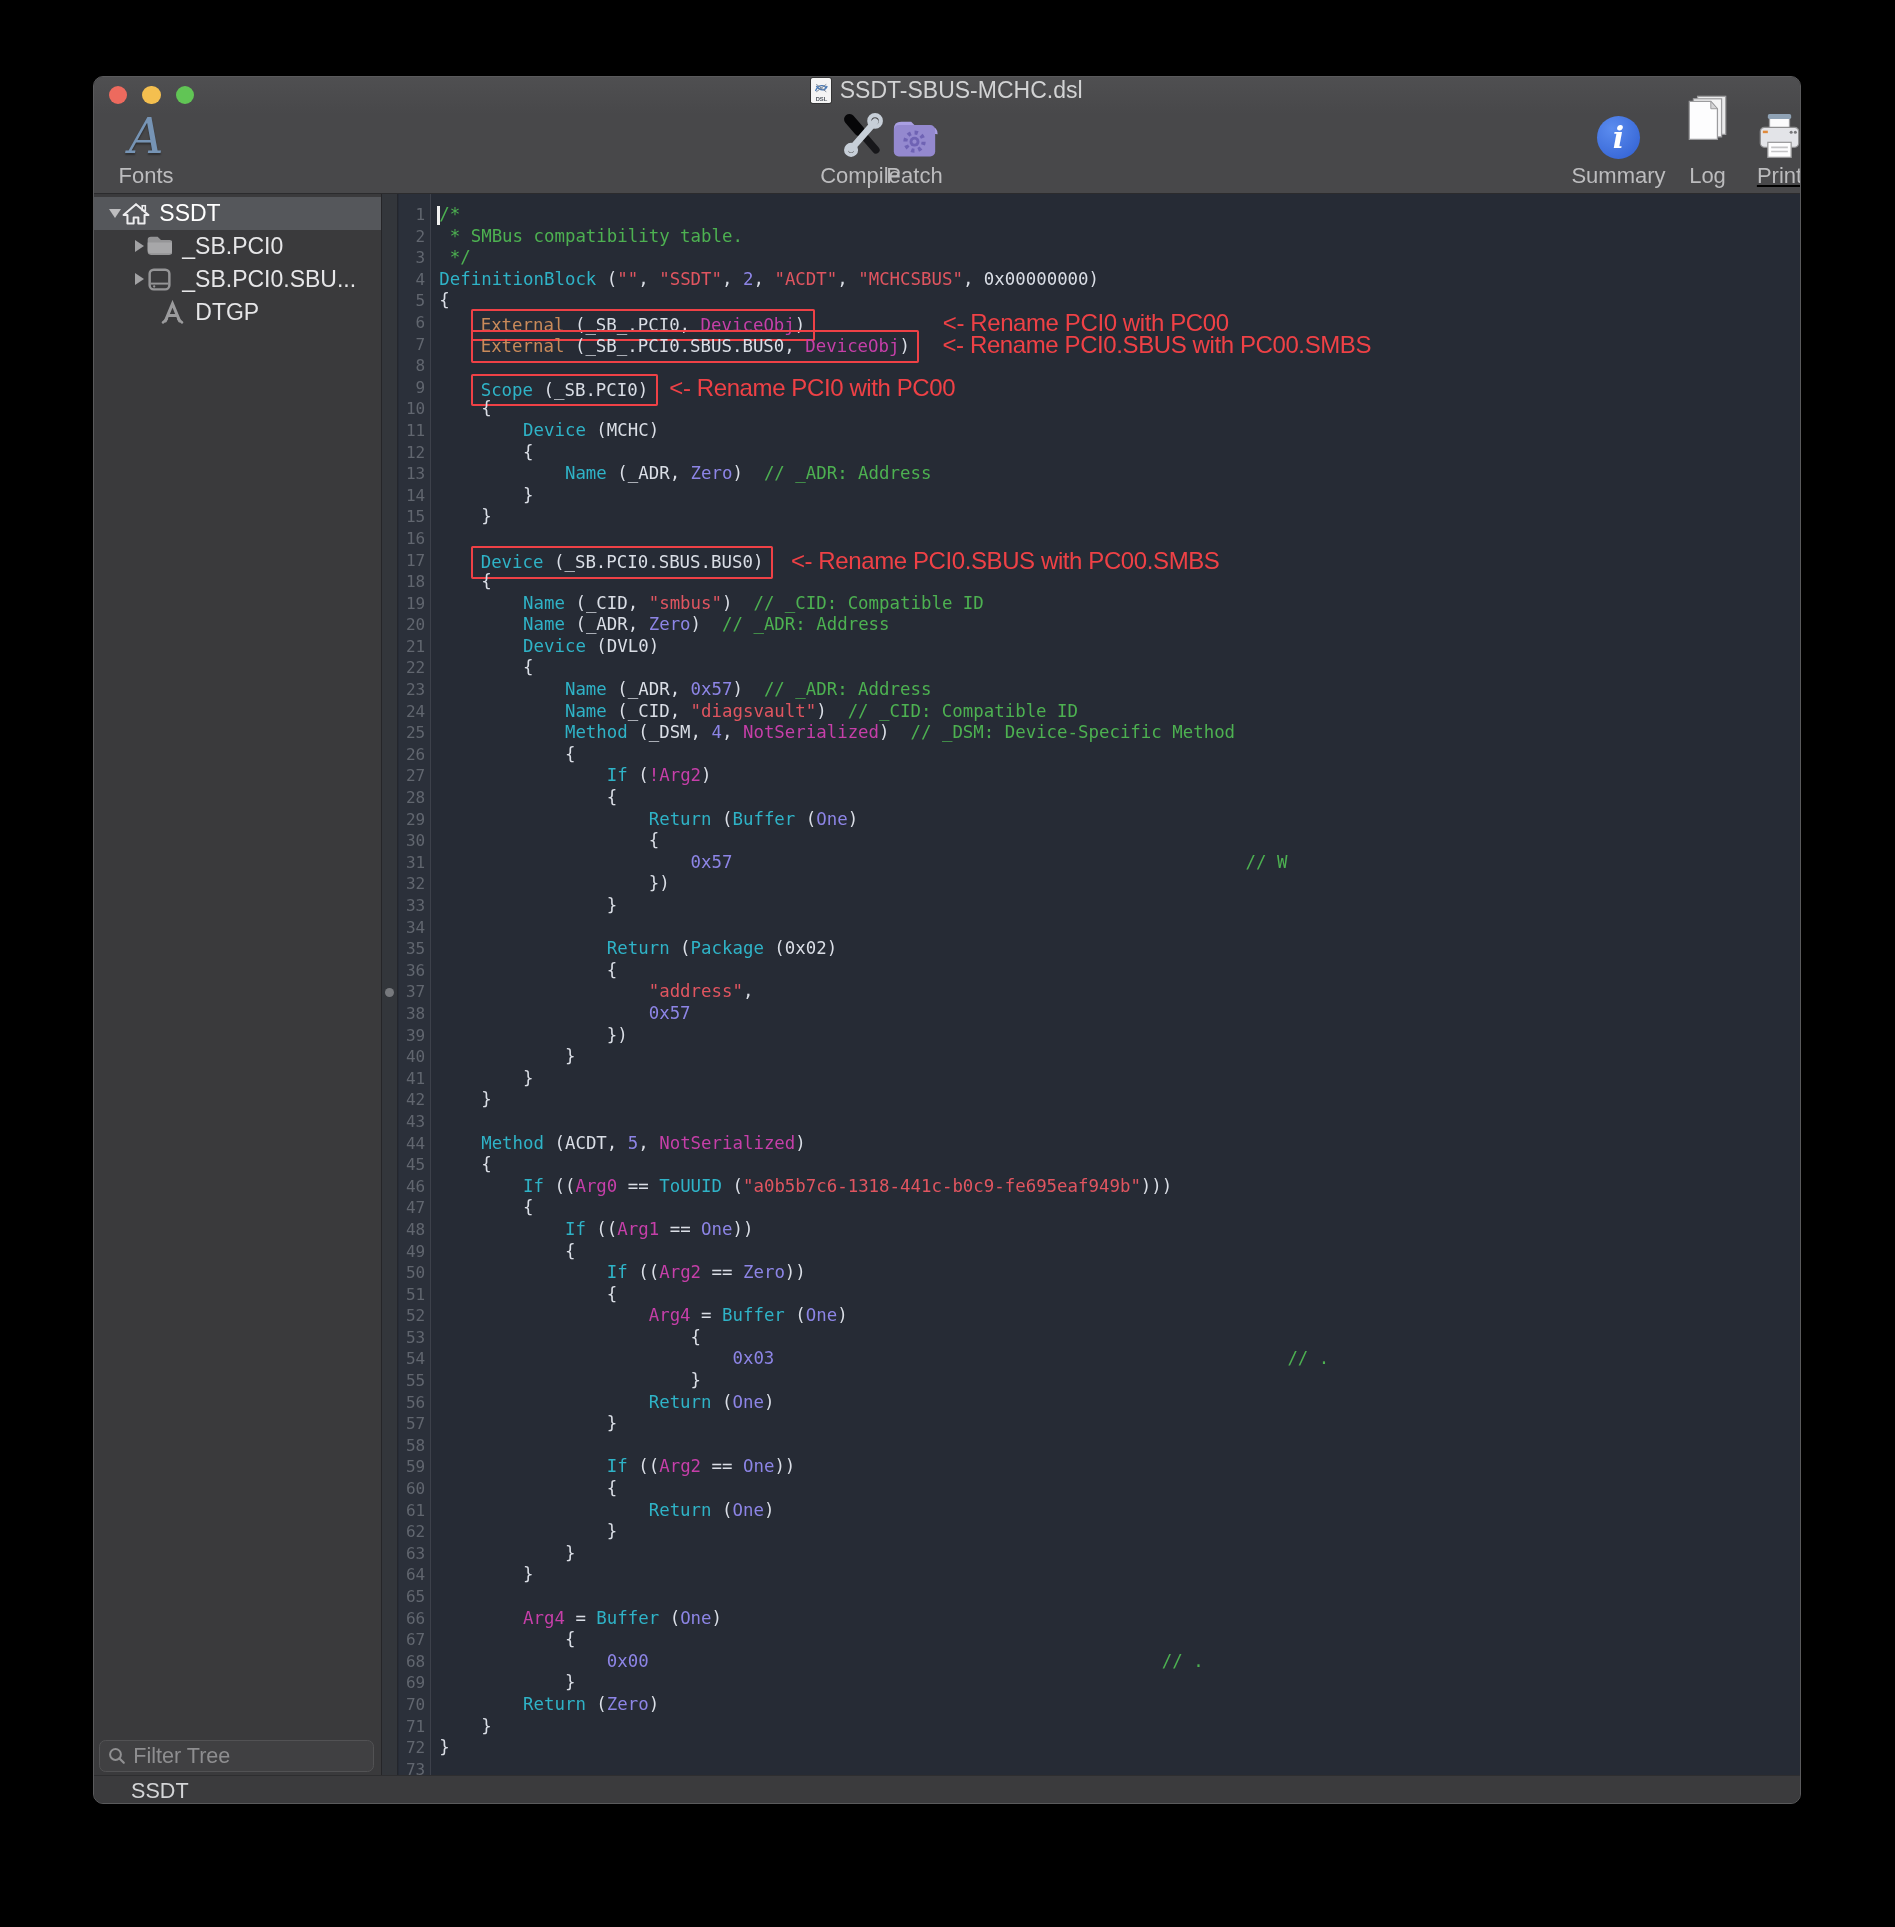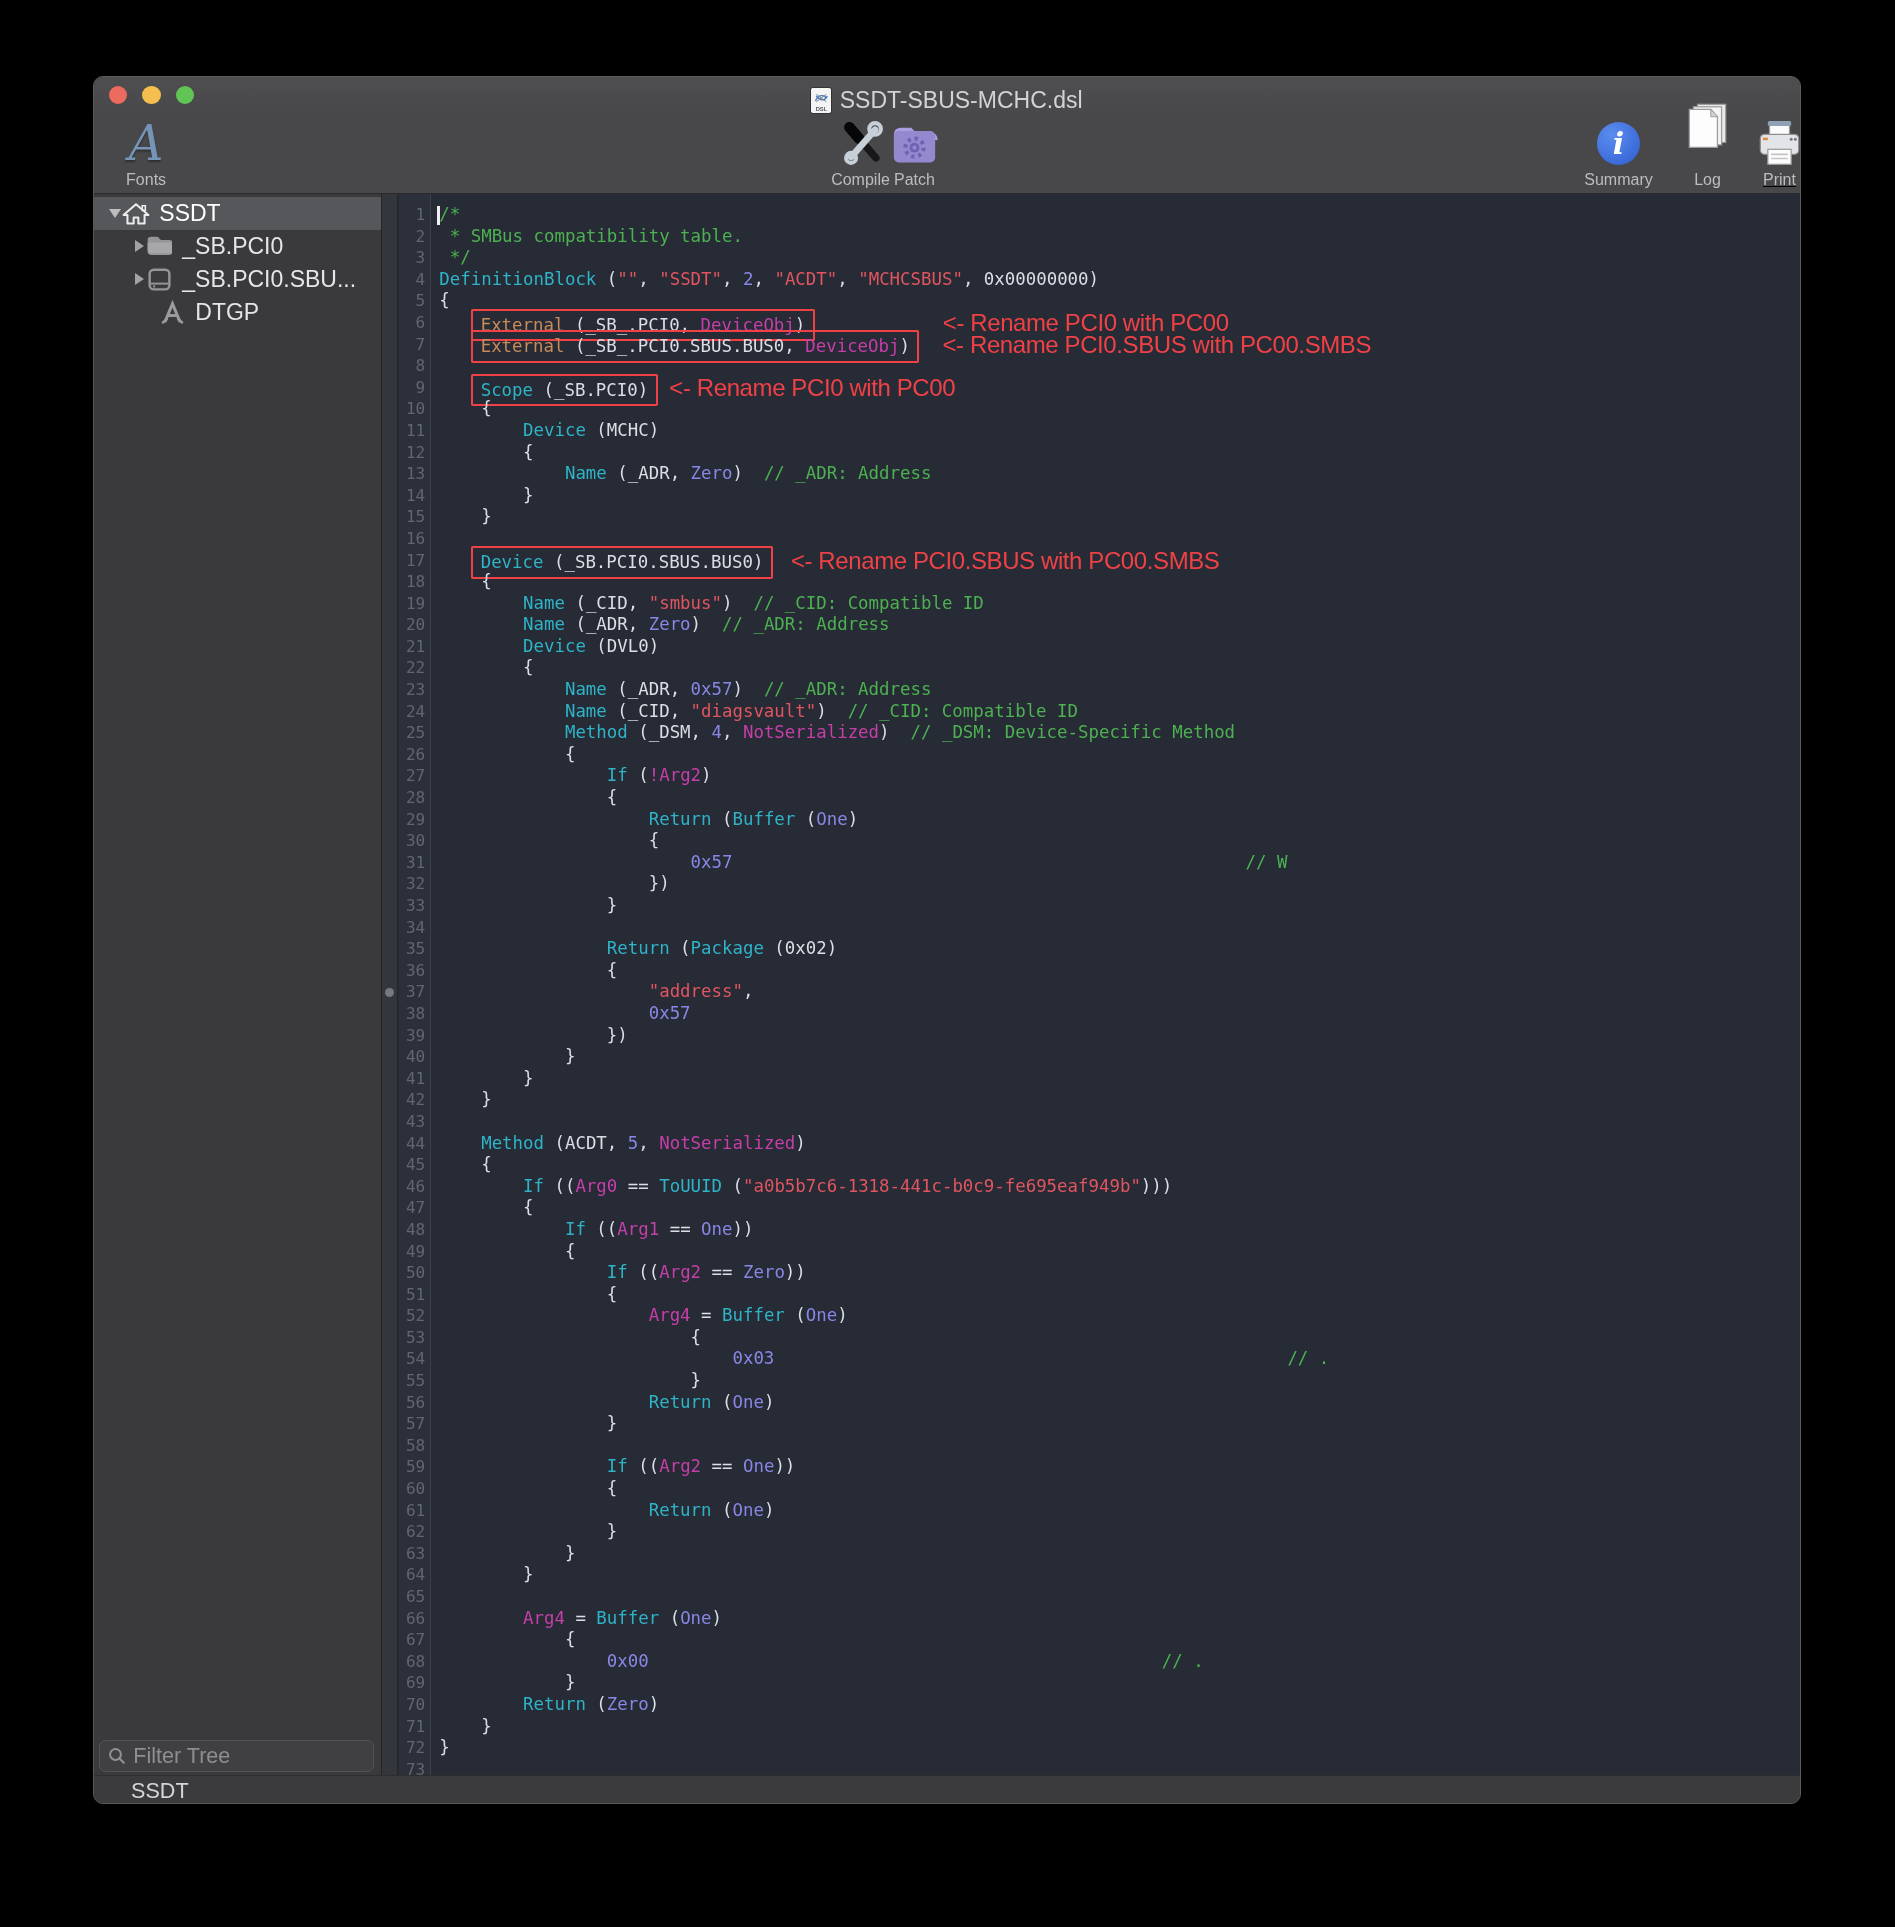--- a/index.html
+++ b/index.html
@@ -8,38 +8,38 @@
   :root{
     --accent:#ef4146; --kw:#2fb3c7; --cm:#4db151; --str:#e05560;
     --num:#8d85e6; --arg:#c63fa9; --ext:#c98a5a; --plain:#dadee6;
     --codebg:#262b35;
   }
   .window{position:absolute;left:93px;top:76px;width:1708px;height:1728px;
     border-radius:10px;overflow:hidden;background:#3a3a3c;border:0.8px solid #5a5a5c;
     box-sizing:border-box;}
   
   .titlebar{height:37px;background:linear-gradient(#4f4f51,#48484a);position:relative;
-    display:flex;align-items:flex-end;justify-content:center;}
+    display:flex;align-items:flex-start;justify-content:center;}
   .lights{position:absolute;left:15px;top:9.1px;display:flex;gap:15px;}
   .light{width:18.3px;height:18.3px;border-radius:50%;}
   .light.red{background:#ed6a5e;}
   .light.yellow{background:#f4bf4f;}
   .light.green{background:#61c555;}
   .titlewrap{display:flex;align-items:center;gap:8.3px;}
   .docicon{width:20px;height:25px;background:#f4f4f4;border-radius:1.7px;position:relative;
     box-shadow:0 0 0 0.8px #2e2e2e;}
   .docicon svg{position:absolute;left:1.7px;top:2.5px;}
   .docicon .dsl{position:absolute;bottom:0.8px;left:0;right:0;text-align:center;
     font-size:5.8px;font-weight:bold;color:#50565e;letter-spacing:0;}
   .title{font-size:23px;color:#d2d3d4;}
   
   .toolbar{height:79px;background:#48484a;border-bottom:1.7px solid #2b2b2d;position:relative;}
   .tbtn{position:absolute;display:flex;flex-direction:column;align-items:center;
     justify-content:flex-end;height:73px;top:1.7px;}
-  .tbtn .lbl{font-size:16px;color:#bcbcbe;margin-top:3.3px;}
+  .tbtn .lbl{font-size:22px;color:#bcbcbe;margin-top:3.3px;}
   .tbtn .ic{height:48px;display:flex;align-items:center;justify-content:center;}
   .fonts-a{font-family:"DejaVu Serif",serif;font-style:italic;font-size:48px;
     color:#7694b5;line-height:45px;text-shadow:0 1.7px 1.7px rgba(0,0,0,.35);}
   .sumcirc{width:43px;height:43px;border-radius:50%;
     background:radial-gradient(circle at 35% 30%,#5b8cef,#2f5ed0);
     display:flex;align-items:center;justify-content:center;
     font-family:"DejaVu Serif",serif;font-style:italic;font-weight:bold;
     font-size:30px;color:#fff;}
   
   .content{display:flex;height:1581px;}

